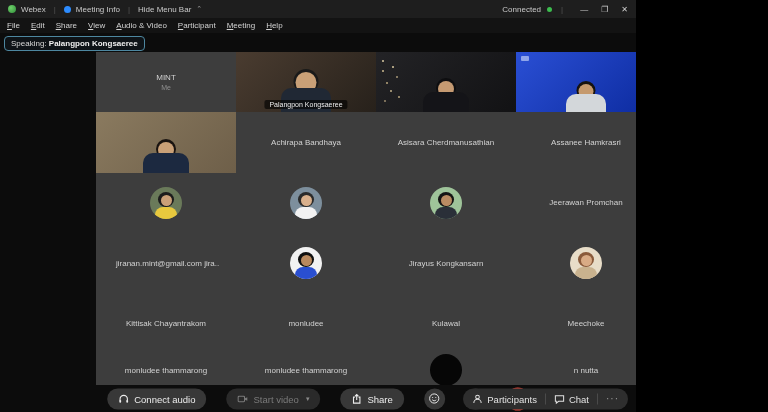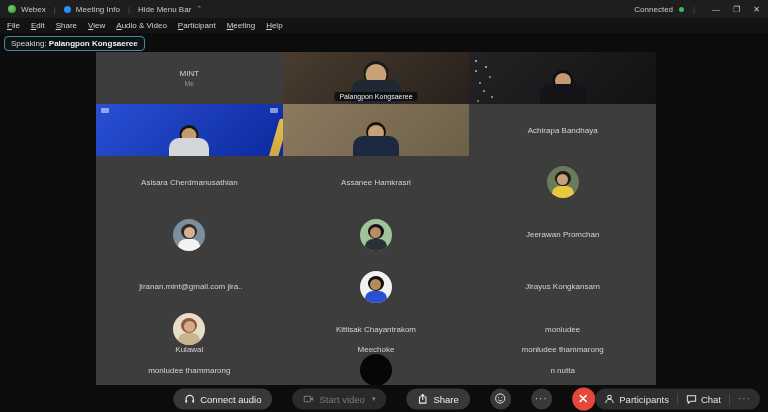--- a/index.html
+++ b/index.html
@@ -1,17 +1,17 @@
 <!DOCTYPE html>
 <html><head>
 <meta charset="utf-8">
 <style>
   *{margin:0;padding:0;box-sizing:border-box}
   body{background:#000;font-family:"Liberation Sans",sans-serif}
-  .app{position:relative;width:768px;height:412px;background:#0c0c0c;overflow:hidden;-webkit-font-smoothing:antialiased}
+  .app{position:relative;width:636px;height:412px;background:#0c0c0c;overflow:hidden;-webkit-font-smoothing:antialiased}
 
   
   .titlebar{height:18px;background:#1e1e1e;display:flex;align-items:center;padding:0 8px;font-size:8px;color:#c9c9c9}
   .titlebar .grp{display:flex;align-items:center;gap:5px}
   .dot{width:8px;height:8px;border-radius:50%}
   .dot.webex{background:radial-gradient(circle at 35% 35%,#6fd06a,#2f8f3a)}
   .dot.info{width:7px;height:7px;background:#2d8cff;font-size:5px;color:#fff;display:flex;align-items:center;justify-content:center}
   .tsep{color:#555;margin:0 3px}
   .chev{font-size:7px;color:#9a9a9a}
   .tb-right{margin-left:auto;display:flex;align-items:center;gap:6px}
@@ -22,21 +22,21 @@
   
   .menubar{height:15px;background:#131313;display:flex;align-items:center;padding:0 7px;gap:11px;font-size:8px;color:#d2d2d2}
   .menubar .mitem u{text-decoration:underline}
 
   
   .main{position:absolute;top:33px;left:0;right:0;bottom:27px;background:#0c0c0c}
   .speaking{position:absolute;top:3px;left:4px;border:1px solid #4d87a0;border-radius:4px;background:#0e1317;padding:2px 6px;font-size:8px;color:#d8d8d8;white-space:nowrap}
   .speaking b{color:#efefef}
 
   
-  .grid{position:absolute;left:96px;top:19px;width:560px;height:334px;display:grid;grid-template-columns:repeat(3,1fr);grid-template-rows:repeat(5,1fr);gap:0}
+  .grid{position:absolute;left:96px;top:19px;width:560px;height:334px;display:grid;grid-template-columns:repeat(4,1fr);grid-template-rows:repeat(5,1fr);gap:0}
   .tile{position:relative;background:#3d3d3d;display:flex;flex-direction:column;align-items:center;justify-content:center;overflow:hidden}
   .tile.active{box-shadow:inset 0 0 0 2px #2bb3e6}
   .pname{font-size:8px;color:#d2d2d2;text-align:center;padding:0 3px;white-space:nowrap;max-width:106px;overflow:hidden}
   .psub{font-size:7px;color:#909090;margin-top:2px}
   .vid{position:absolute;inset:0;overflow:hidden}
   .person{position:absolute;left:50%;transform:translateX(-50%);bottom:0;width:60px;height:46px}
   .person div{position:absolute}
   .vlabel{position:absolute;bottom:3px;left:50%;transform:translateX(-50%);background:rgba(0,0,0,.62);color:#ececec;font-size:7px;padding:1px 5px;border-radius:2px;white-space:nowrap;z-index:3}
   .lights{position:absolute;left:6px;top:8px;width:2px;height:2px;border-radius:50%;background:#d8c9a0;
     box-shadow:0 10px 0 #cbb98e,4px 22px 0 #b7a57c,10px 6px 0 #d8c9a0,14px 16px 0 #a99878,8px 30px 0 #c1b08a,2px 40px 0 #9a8a6c,16px 36px 0 #b7a57c}

